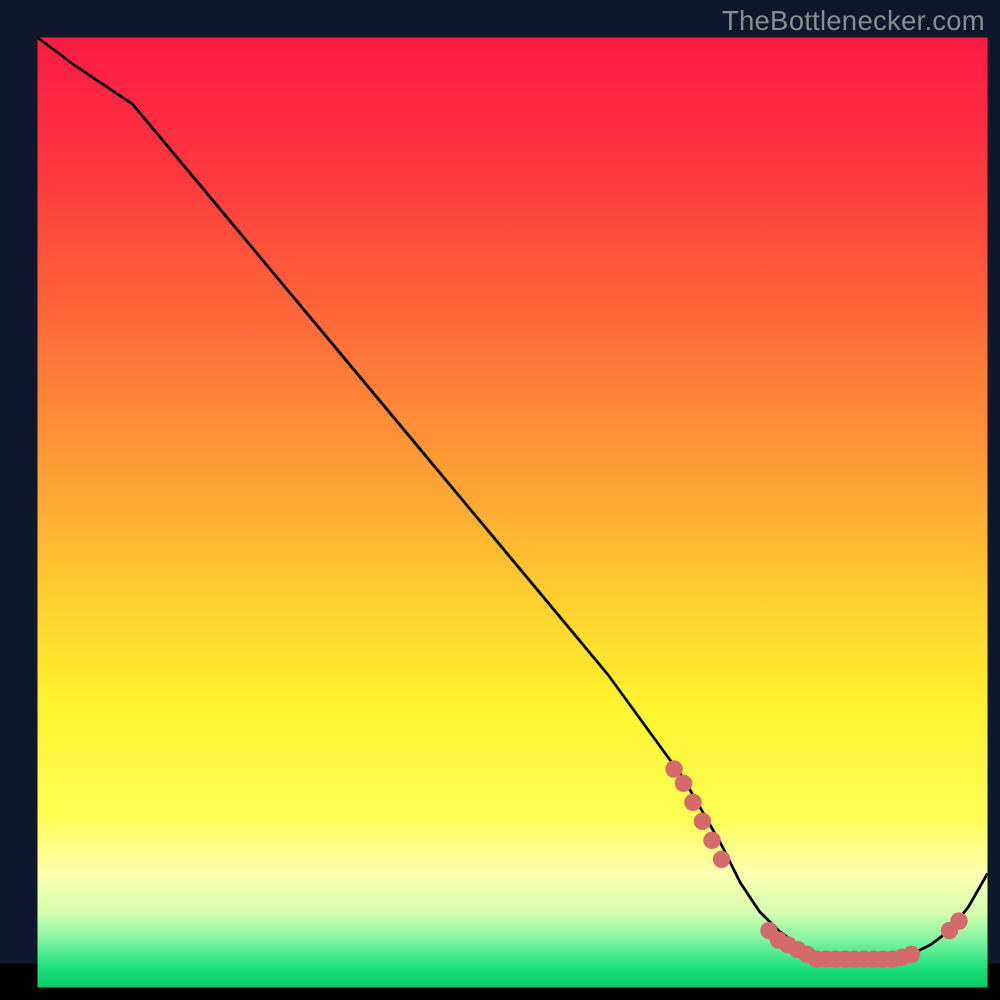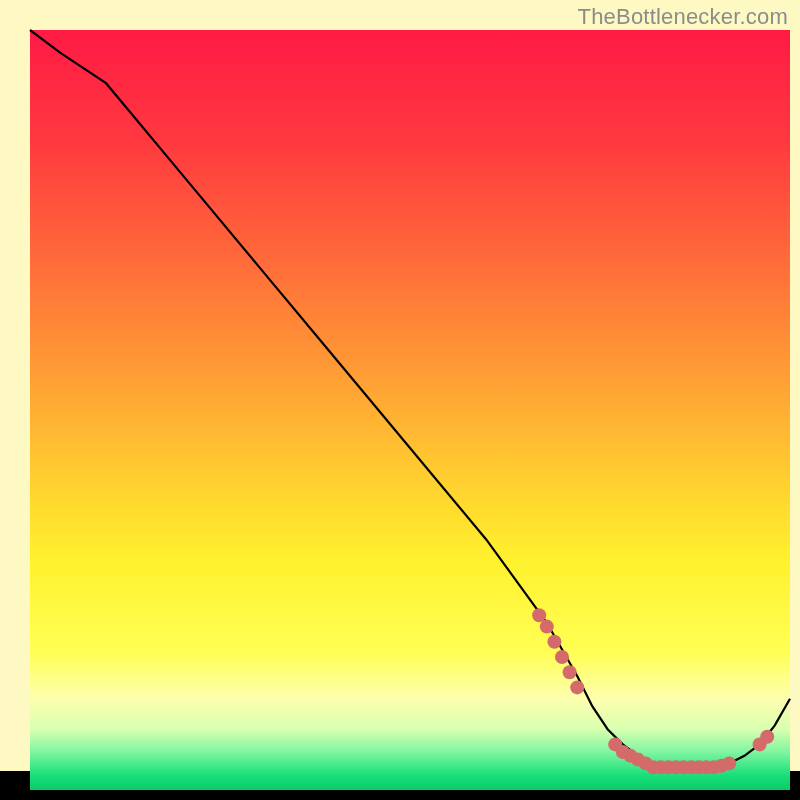--- a/index.html
+++ b/index.html
@@ -1,17 +1,17 @@
 <!DOCTYPE html>
 <html><head>
 <meta charset="utf-8">
 <style>
   * { margin: 0; padding: 0; box-sizing: border-box; }
   html, body { width: 800px; height: 800px; background: #000; overflow: hidden; }
-  .wrap { position: relative; width: 800px; height: 771px; background: #fef9c3; }
+  .wrap { position: relative; width: 800px; height: 771px; background: #0f172a; }
   .attribution {
     position: absolute;
     top: 4px;
     right: 12px;
     font-family: Arial, Helvetica, sans-serif;
     font-size: 22px;
     color: #8c8c8c;
     letter-spacing: 0.2px;
   }
   svg.plot { position: absolute; left: 0; top: 0; width: 800px; height: 800px; }

